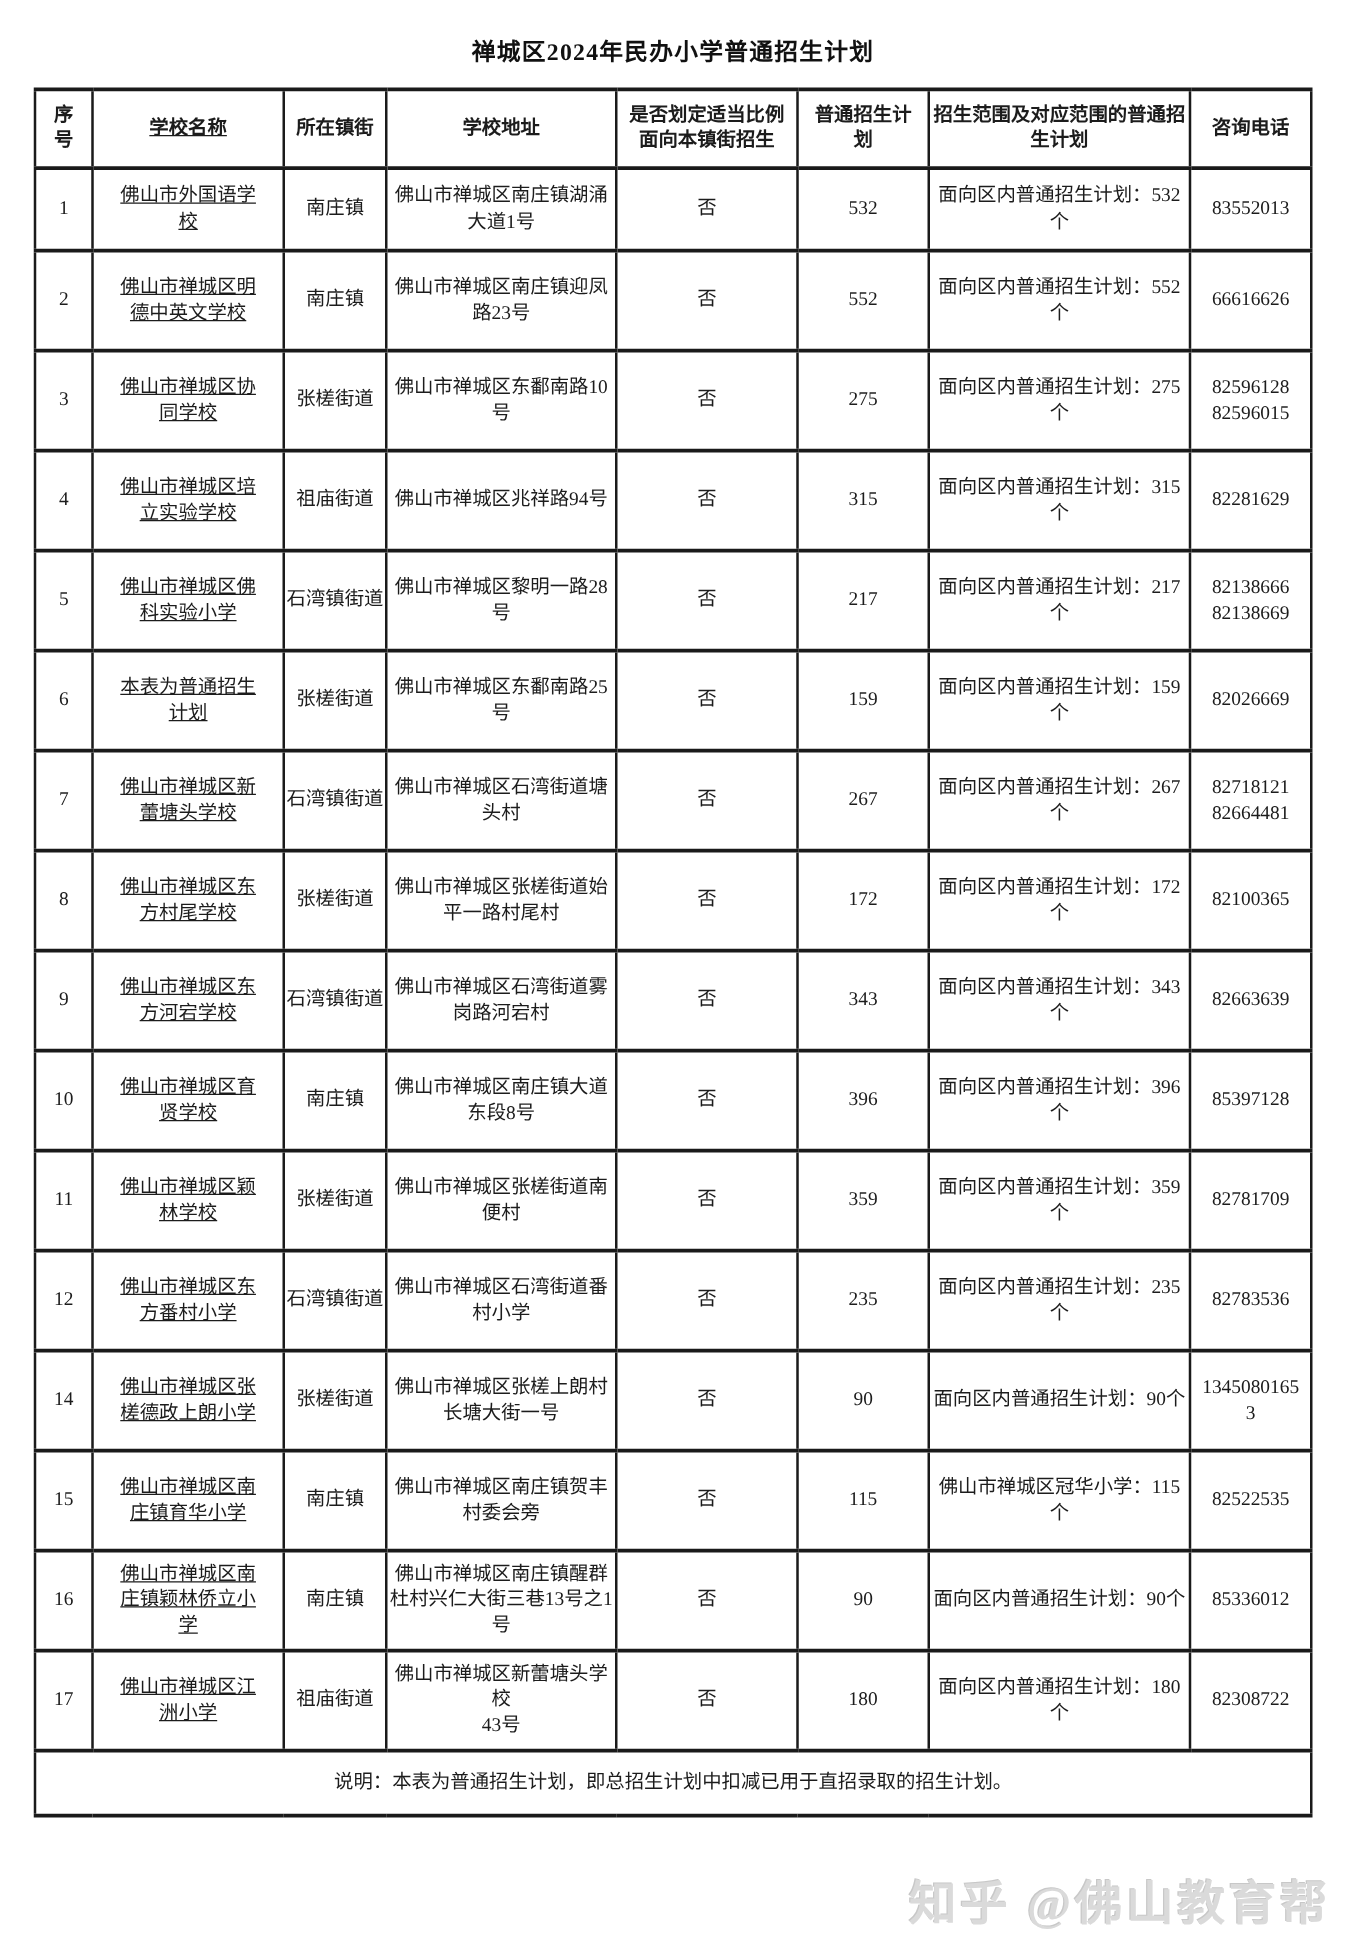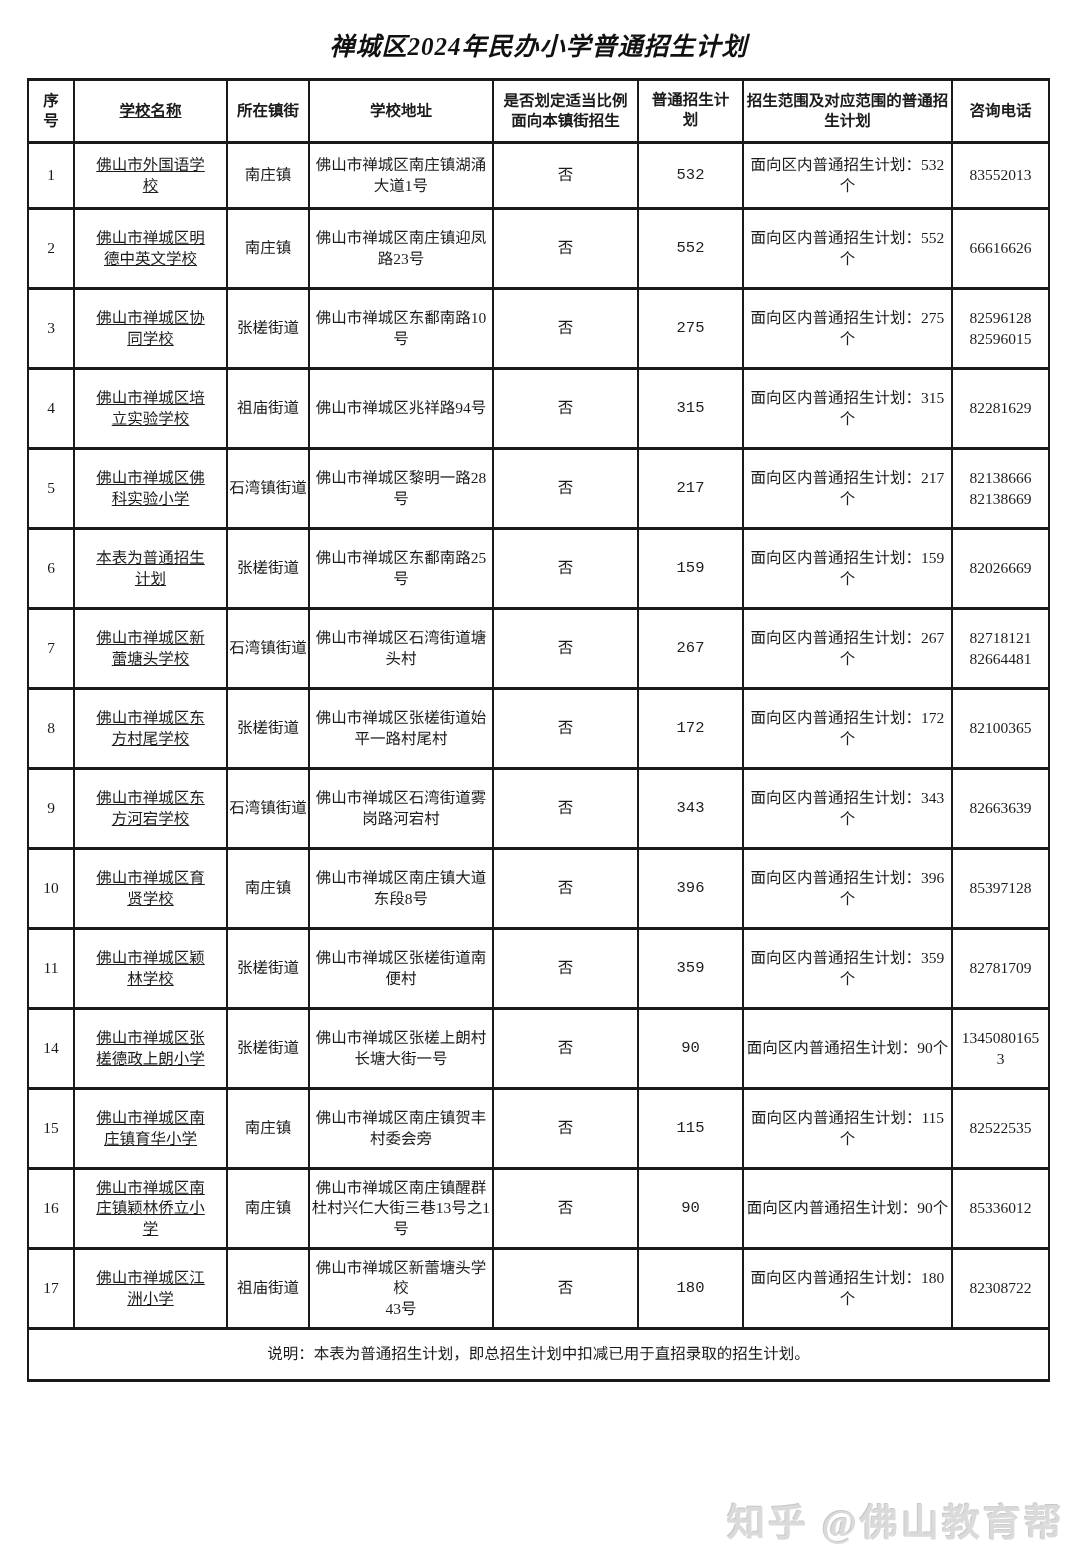--- a/index.html
+++ b/index.html
@@ -11,25 +11,24 @@
     width: 1077px;
     height: 1554px;
     background: #ffffff;
     color: #1c1c1c;
     font-family: "Liberation Serif", "DejaVu Serif", serif;
     overflow: hidden;
   }
   .page-title {
     margin: 26px 0 16px 0;
     text-align: center;
-    font-size: 25px;
+    font-size: 19px;
     font-weight: bold;
     letter-spacing: 1px;
     color: #111111;
-    font-style: italic;
   }
   table.enroll {
     table-layout: fixed;
     width: 1021px;
     margin: 0 auto;
     border-collapse: collapse;
     background: #ffffff;
   }
   table.enroll th,
   table.enroll td {
@@ -53,21 +52,21 @@
   }
   table.enroll tbody tr:first-child {
     height: 66px;
   }
   
   .c-no      { padding: 0 12px; }
   .c-school  { padding: 0 21px; text-decoration: underline; }
   .c-town    { padding: 0 1px; }
   .c-address { padding: 0 1px; }
   .c-local   { padding: 0 5px; }
-  .c-plan    { padding: 0 9px; font-family: Liberation Mono, monospace; }
+  .c-plan    { padding: 0 9px; }
   .c-scope   { padding: 0 2px; }
   .c-phone   { padding: 0 7px; word-break: break-all; }
   tr.note-row { height: 52px; }
   td.note-cell {
     text-align: left;
     font-size: 15px;
     padding: 6px 10px;
     white-space: normal;
   }
   .watermark {
@@ -219,37 +218,47 @@
         <td class="c-no">11</td>
         <td class="c-school">佛山市禅城区颖林学校</td>
         <td class="c-town">张槎街道</td>
         <td class="c-address">佛山市禅城区张槎街道南便村</td>
         <td class="c-local">否</td>
         <td class="c-plan">359</td>
         <td class="c-scope">面向区内普通招生计划：359个</td>
         <td class="c-phone">82781709</td>
       </tr>
       <tr>
+        <td class="c-no">12</td>
+        <td class="c-school">佛山市禅城区东方番村小学</td>
+        <td class="c-town">石湾镇街道</td>
+        <td class="c-address">佛山市禅城区石湾街道番村小学</td>
+        <td class="c-local">否</td>
+        <td class="c-plan">235</td>
+        <td class="c-scope">面向区内普通招生计划：235个</td>
+        <td class="c-phone">82783536</td>
+      </tr>
+      <tr>
         <td class="c-no">14</td>
         <td class="c-school">佛山市禅城区张槎德政上朗小学</td>
         <td class="c-town">张槎街道</td>
         <td class="c-address">佛山市禅城区张槎上朗村长塘大街一号</td>
         <td class="c-local">否</td>
         <td class="c-plan">90</td>
         <td class="c-scope">面向区内普通招生计划：90个</td>
         <td class="c-phone">13450801653</td>
       </tr>
       <tr>
         <td class="c-no">15</td>
         <td class="c-school">佛山市禅城区南庄镇育华小学</td>
         <td class="c-town">南庄镇</td>
         <td class="c-address">佛山市禅城区南庄镇贺丰村委会旁</td>
         <td class="c-local">否</td>
         <td class="c-plan">115</td>
-        <td class="c-scope">面向区内普通招生计划：115个</td>
+        <td class="c-scope">佛山市禅城区冠华小学：115个</td>
         <td class="c-phone">82522535</td>
       </tr>
       <tr>
         <td class="c-no">16</td>
         <td class="c-school">佛山市禅城区南庄镇颖林侨立小学</td>
         <td class="c-town">南庄镇</td>
         <td class="c-address">佛山市禅城区南庄镇醒群杜村兴仁大街三巷13号之1号</td>
         <td class="c-local">否</td>
         <td class="c-plan">90</td>
         <td class="c-scope">面向区内普通招生计划：90个</td>

